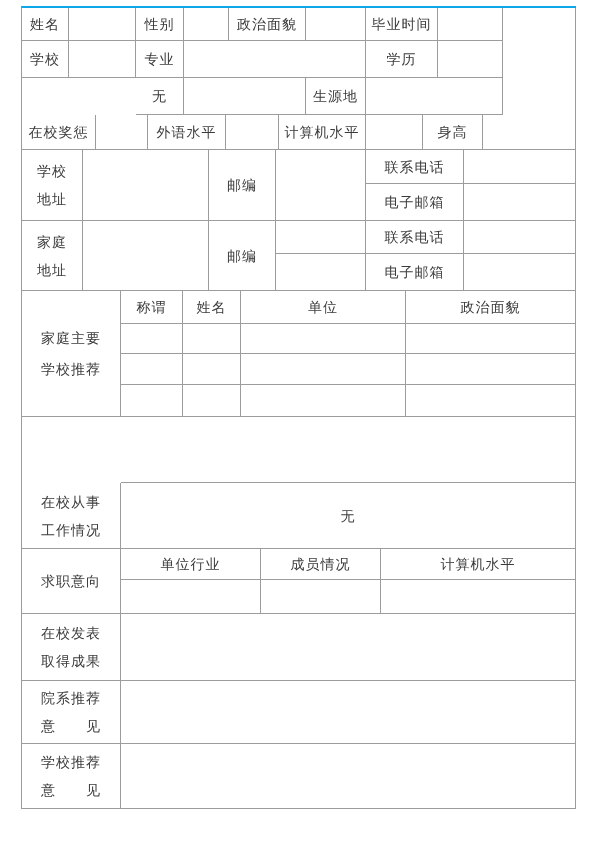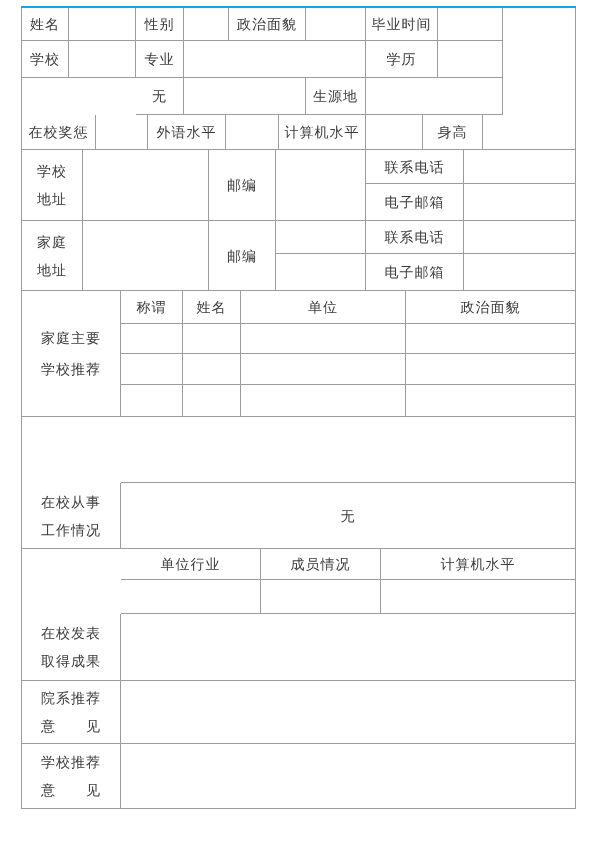--- a/index.html
+++ b/index.html
@@ -116,20 +116,21 @@
     <div class="cell" style="left:99px;top:409px;width:455px;height:66px"></div>
 
     <div class="cell" style="left:0;top:475px;width:99px;height:66px">
       <div class="lines">
         <span>在校从事</span>
         <span>工作情况</span>
       </div>
     </div>
     <div class="cell" style="left:99px;top:475px;width:455px;height:66px">无</div>
 
+    <div class="cell" style="left:0;top:541px;width:99px;height:65px">求职意向</div>
     <div class="cell" style="left:99px;top:541px;width:140px;height:31px">单位行业</div>
     <div class="cell" style="left:239px;top:541px;width:120px;height:31px">成员情况</div>
     <div class="cell" style="left:359px;top:541px;width:195px;height:31px">计算机水平</div>
     <div class="cell" style="left:99px;top:572px;width:140px;height:34px"></div>
     <div class="cell" style="left:239px;top:572px;width:120px;height:34px"></div>
     <div class="cell" style="left:359px;top:572px;width:195px;height:34px"></div>
 
     <div class="cell" style="left:0;top:606px;width:99px;height:67px">
       <div class="lines">
         <span>在校发表</span>

